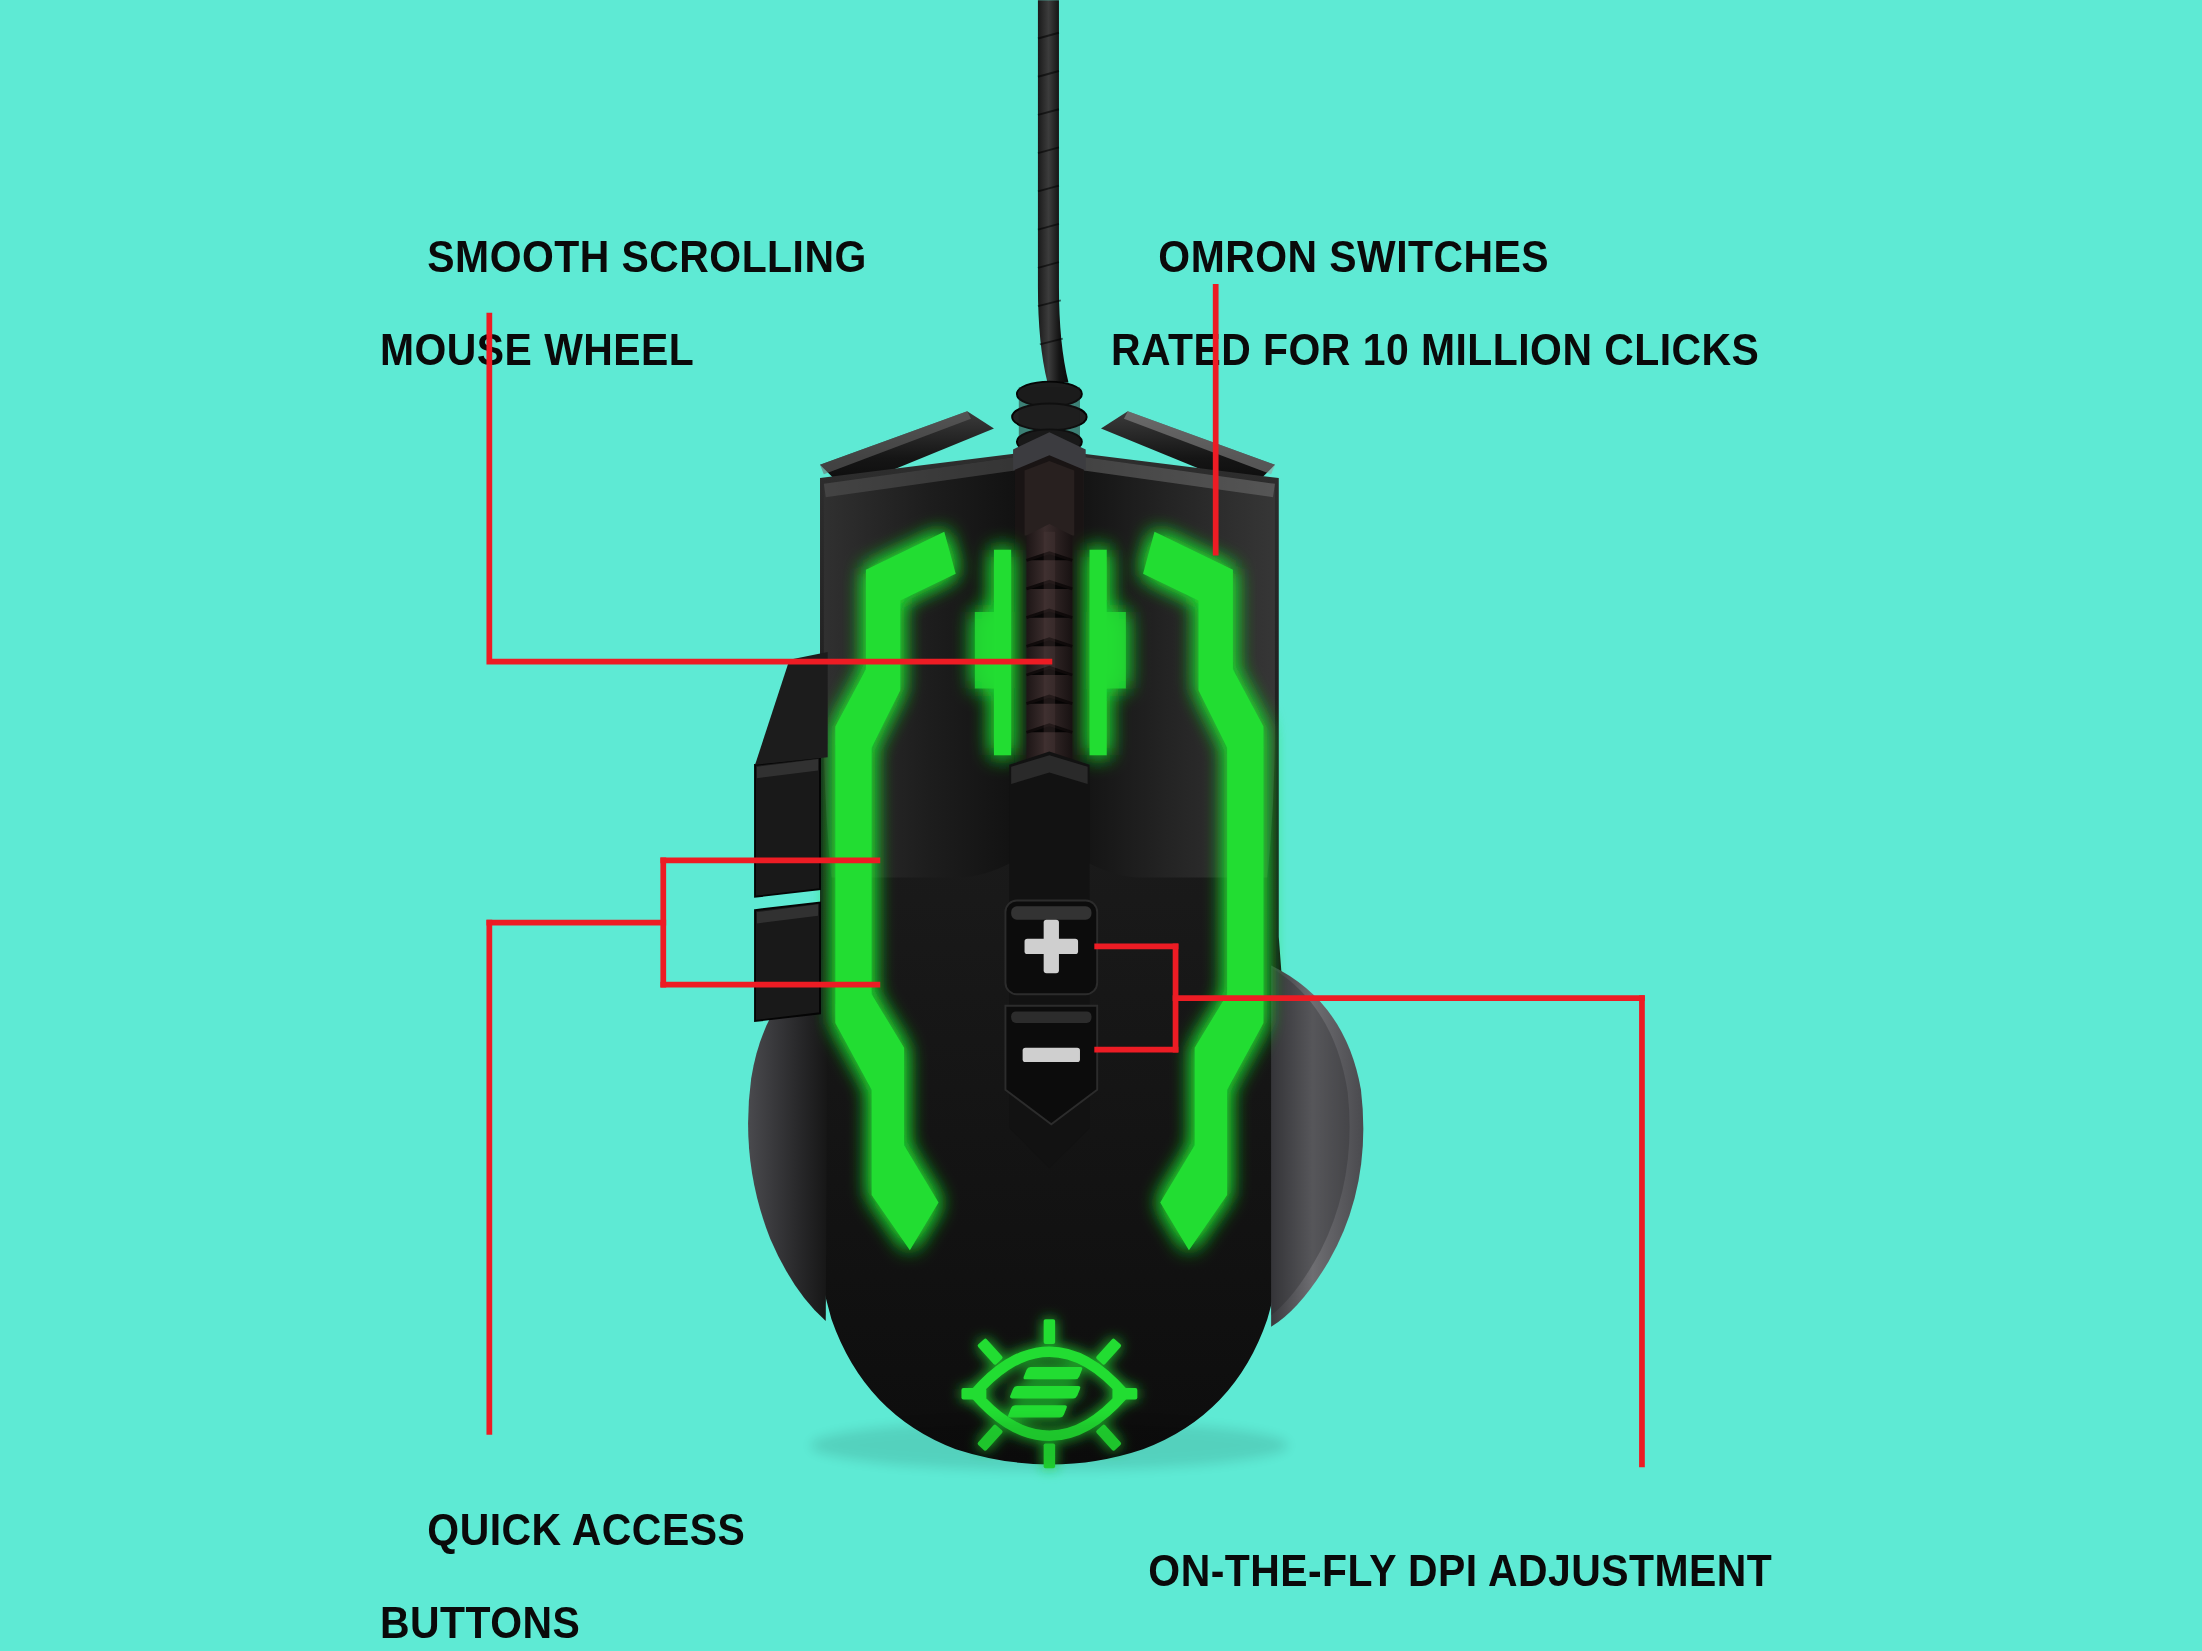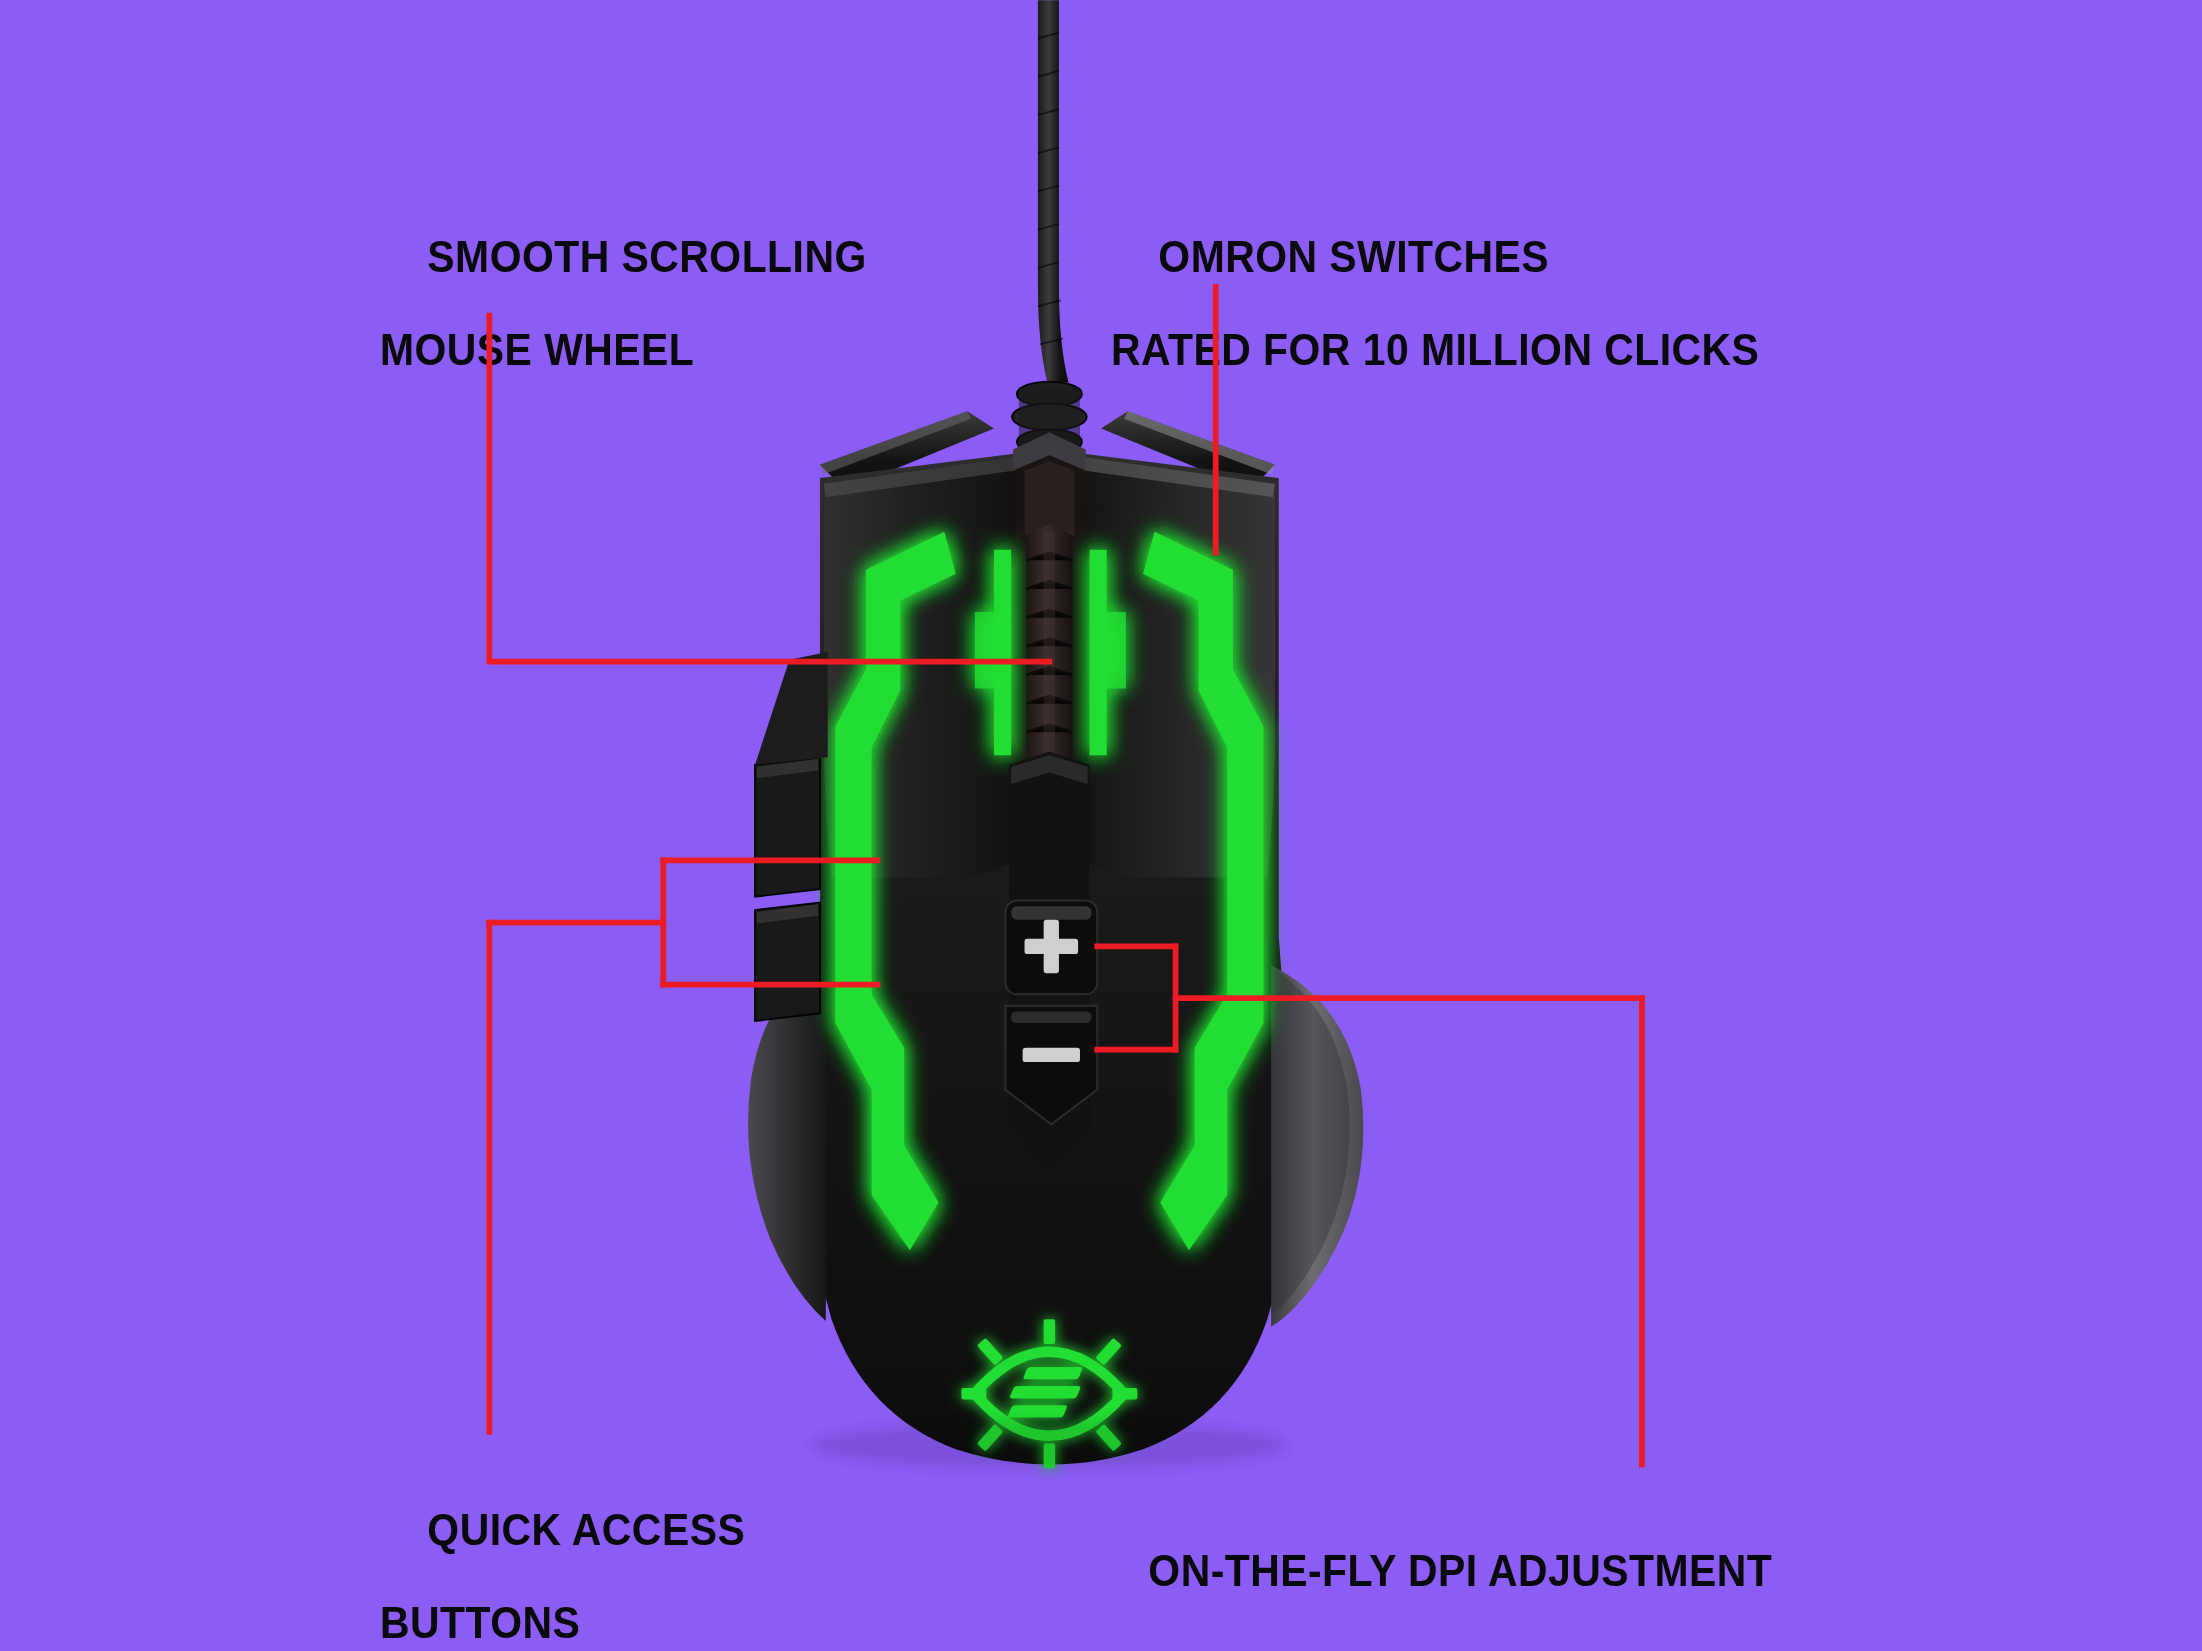--- a/index.html
+++ b/index.html
@@ -11,21 +11,21 @@
     width: 2202px;
     height: 1652px;
     position: relative;
     overflow: hidden;
     font-family: "Liberation Sans", sans-serif;
   }
 
   #stage {
     position: absolute;
     inset: 0;
-    background: #8b5cf6;
+    background: #5eead4;
   }
 
   
   .callout-label {
     position: absolute;
     color: #0a0a0a;
     font-family: "Liberation Sans", sans-serif;
     font-weight: 700;
     font-size: 44px;
     line-height: 1.06;

